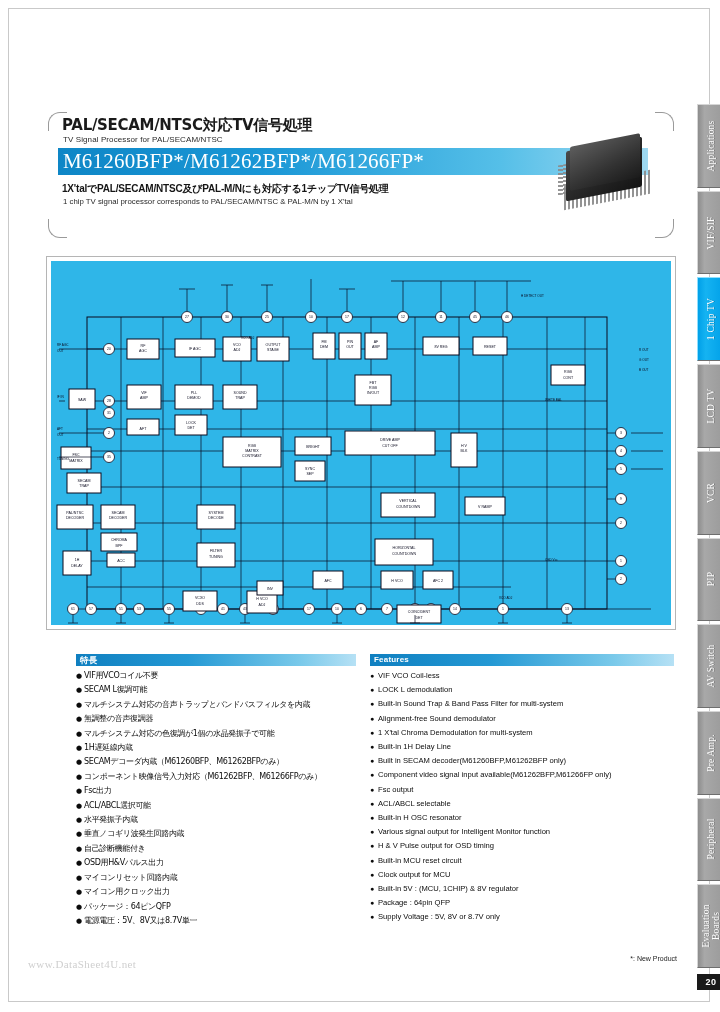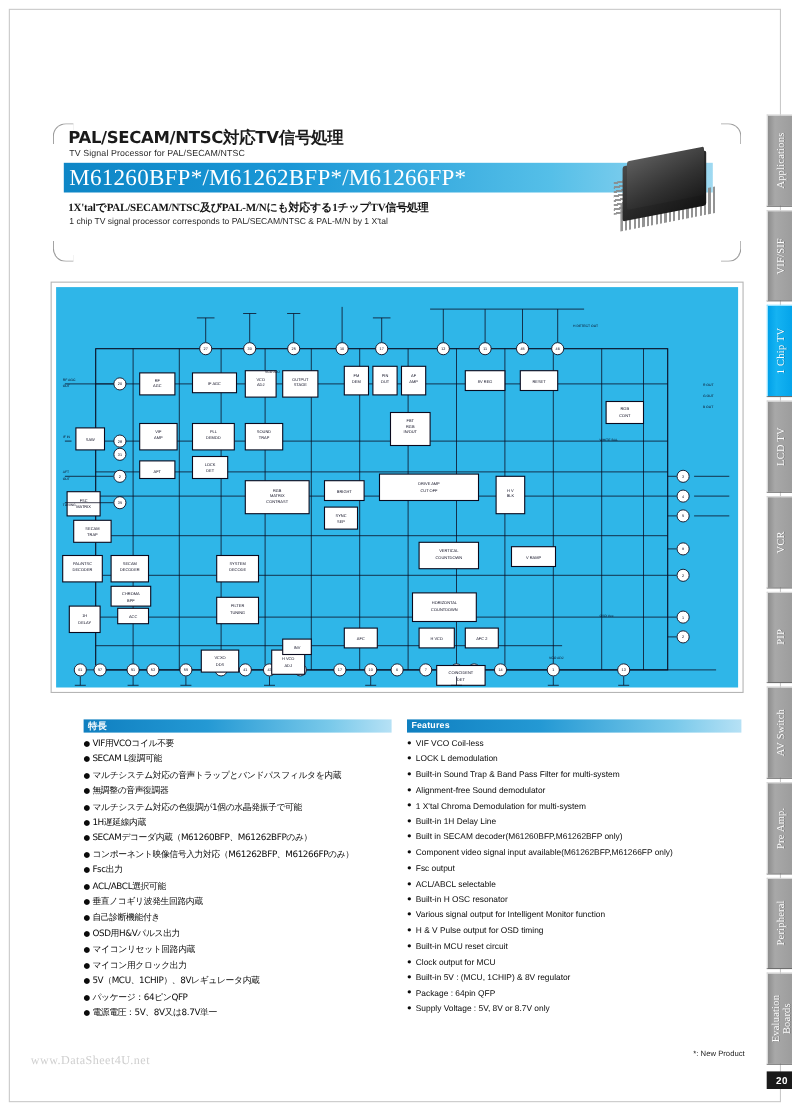--- a/index.html
+++ b/index.html
@@ -129,21 +129,21 @@
     letter-spacing: 0.2px;
   }
 
   .sub-jp {
     position: absolute;
     left: 14px; top: 70px;
     font-size: 10px;
     font-weight: bold;
     color: #151515;
     letter-spacing: -0.2px;
-    font-family: Liberation Serif, serif;
+    font-family: Liberation Sans, sans-serif;
   }
   .sub-en {
     position: absolute;
     left: 15px; top: 85px;
     font-size: 7.8px;
     color: #2a2a2a;
   }
 
   
   .chip {
@@ -674,26 +674,26 @@
       <li>VIF用VCOコイル不要</li>
       <li>SECAM L復調可能</li>
       <li>マルチシステム対応の音声トラップとバンドパスフィルタを内蔵</li>
       <li>無調整の音声復調器</li>
       <li>マルチシステム対応の色復調が1個の水晶発振子で可能</li>
       <li>1H遅延線内蔵</li>
       <li>SECAMデコーダ内蔵（M61260BFP、M61262BFPのみ）</li>
       <li>コンポーネント映像信号入力対応（M61262BFP、M61266FPのみ）</li>
       <li>Fsc出力</li>
       <li>ACL/ABCL選択可能</li>
+      <li>水平発振子内蔵</li>
       <li>垂直ノコギリ波発生回路内蔵</li>
       <li>自己診断機能付き</li>
       <li>OSD用H&amp;Vパルス出力</li>
       <li>マイコンリセット回路内蔵</li>
       <li>マイコン用クロック出力</li>
-      <li>5V（MCU、1CHIP）、8Vレギュレータ内蔵</li>
       <li>パッケージ：64ピンQFP</li>
       <li>電源電圧：5V、8V又は8.7V単一</li>
     </ul>
   </div>
 
   <div class="feat en">
     <div class="feat-head">Features</div>
     <ul>
       <li>VIF VCO Coil-less</li>
       <li>LOCK L demodulation</li>

